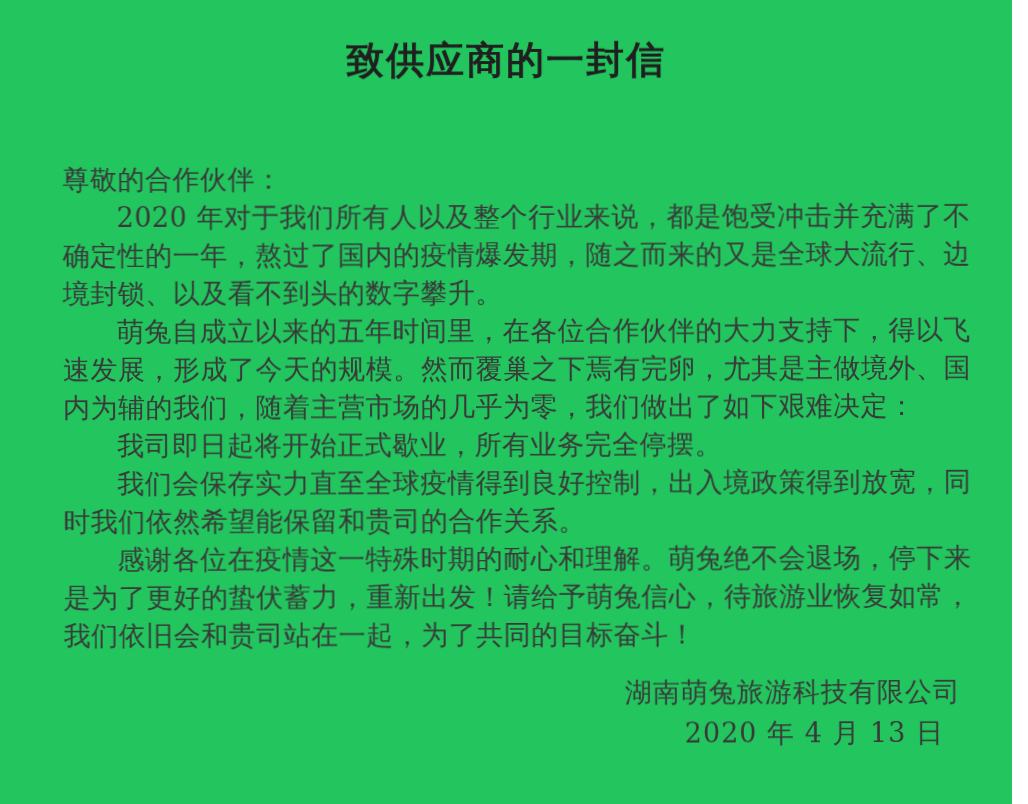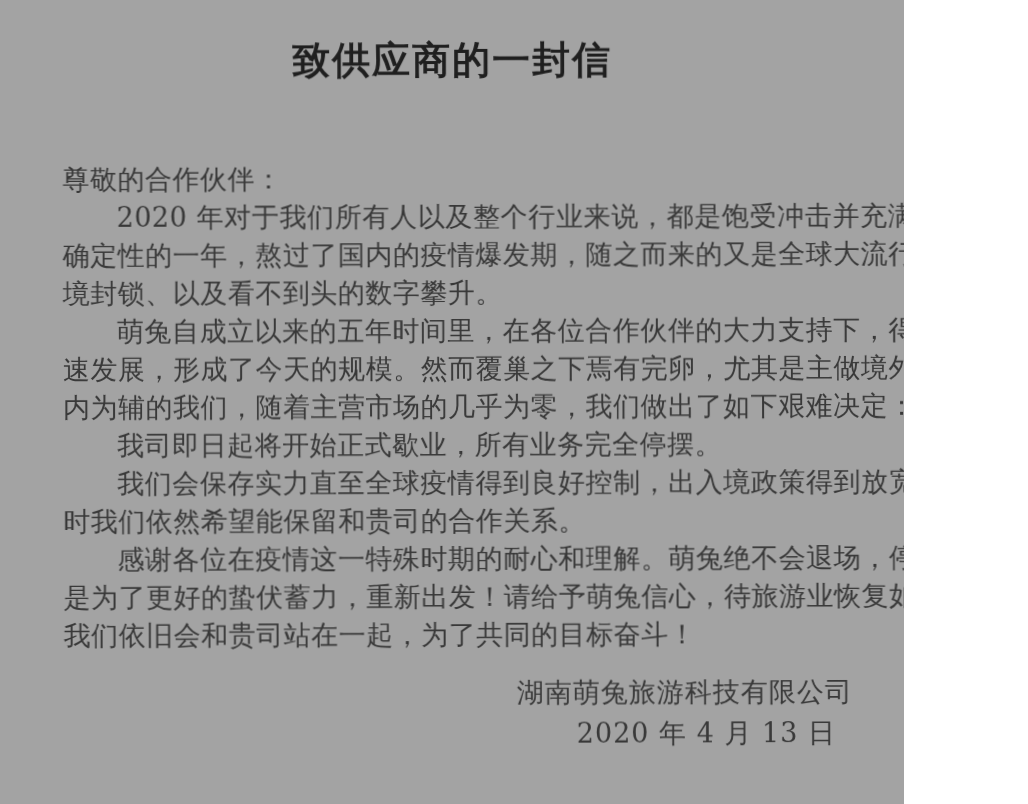--- a/index.html
+++ b/index.html
@@ -2,23 +2,23 @@
 <html><head>
 <meta charset="utf-8">
 <style>
   html, body {
     margin: 0;
     padding: 0;
     background: #ffffff;
   }
   .page {
     position: relative;
-    width: 904px;
+    width: 1012px;
     height: 804px;
-    background: #a3a3a3;
+    background: #22c55e;
     overflow: hidden;
     font-family: "DejaVu Serif", "Liberation Serif", serif;
     color: #383838;
   }
   
   .scan {
     filter: blur(0.4px);
     transform: rotate(-0.15deg);
   }
   .title {

